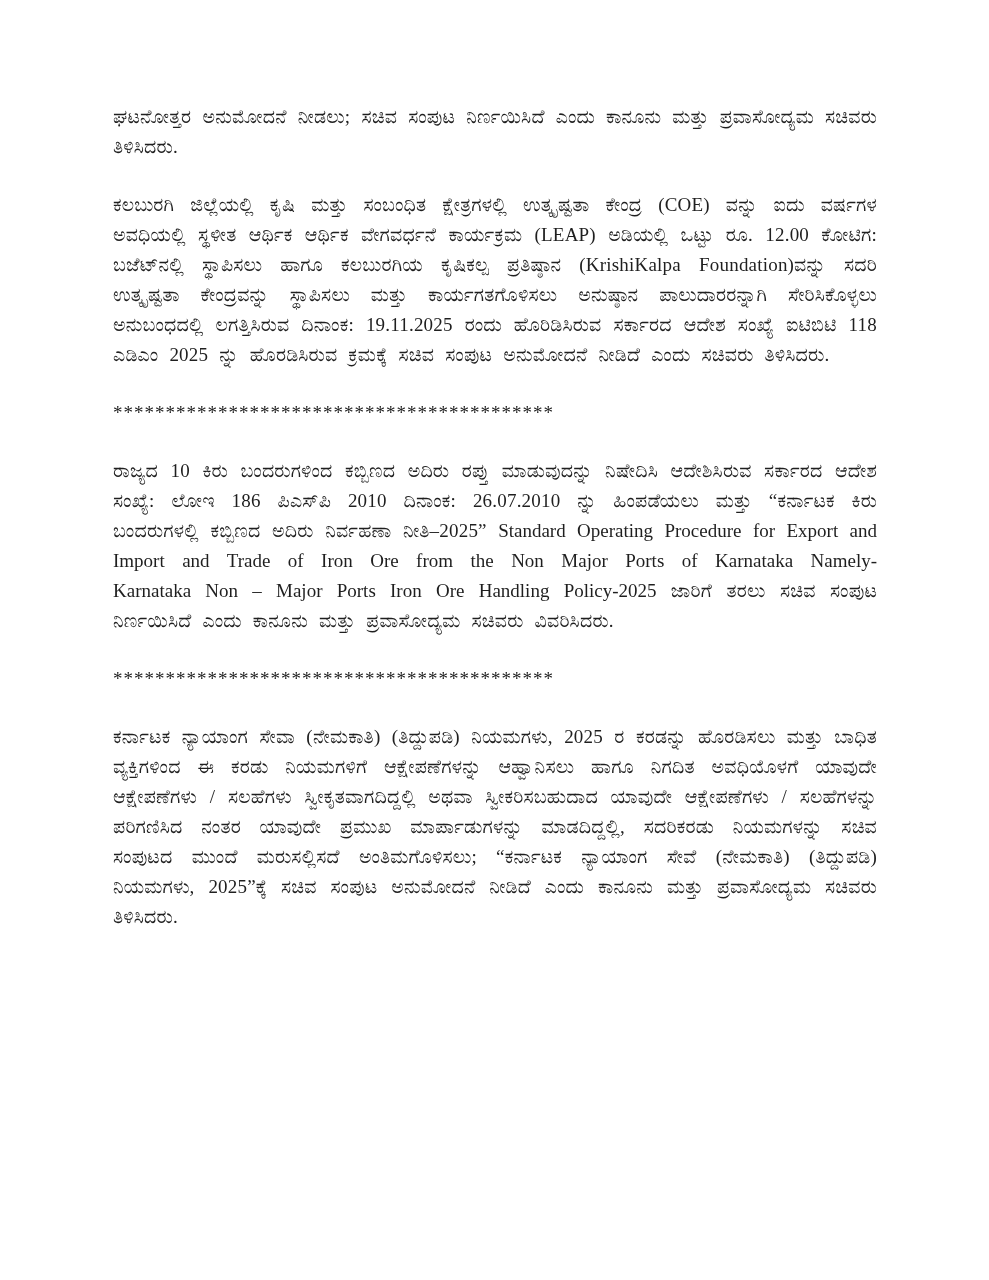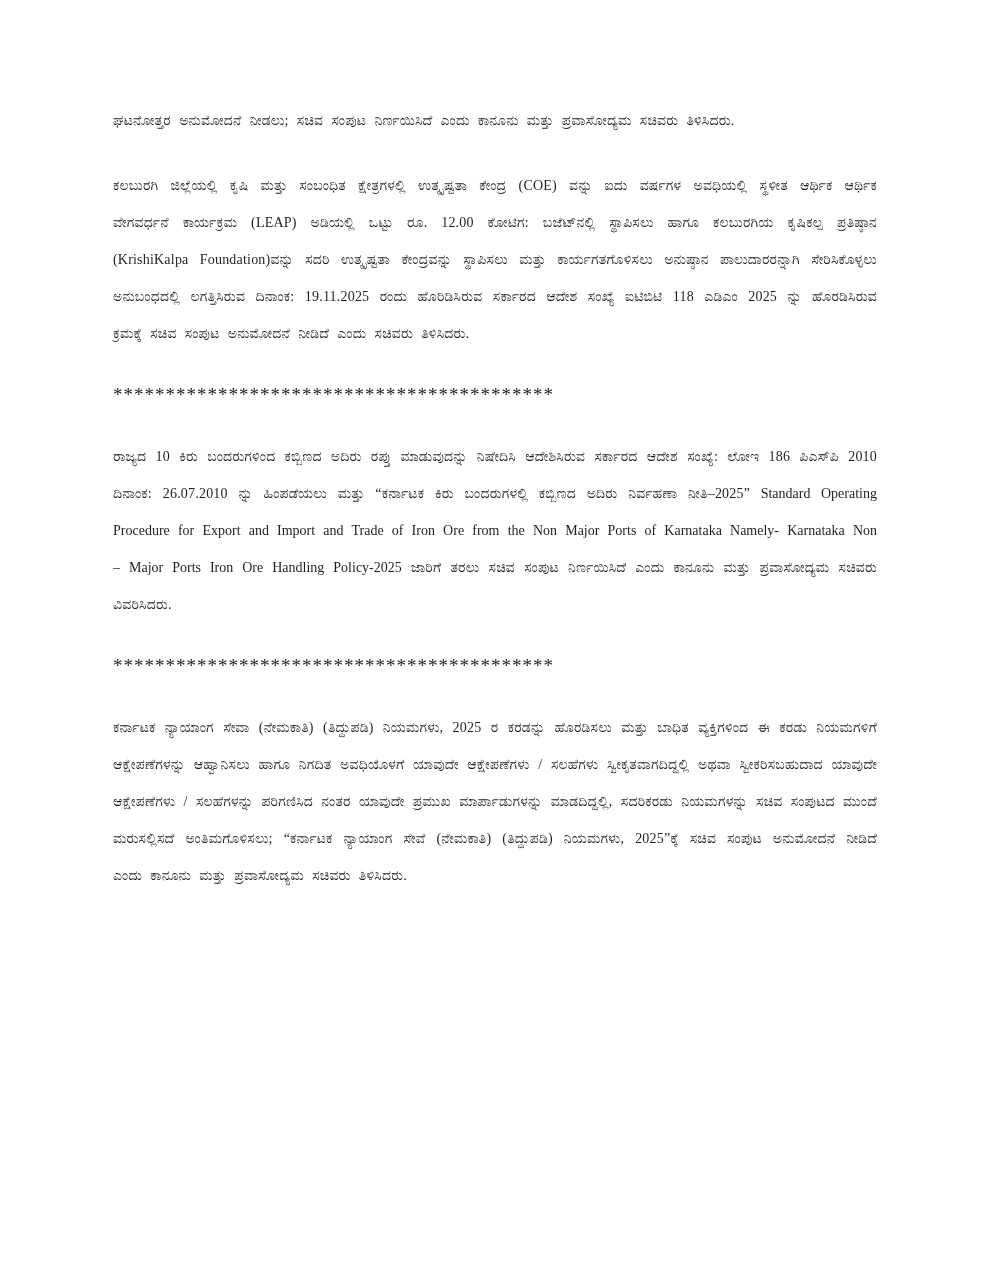--- a/index.html
+++ b/index.html
@@ -16,22 +16,22 @@
   }
   .page {
     box-sizing: border-box;
     width: 989px;
     min-height: 1280px;
     padding: 102px 112px 60px 113px;
     background: #ffffff;
   }
   .doc p.para {
     margin: 0 0 28px 0;
-    font-size: 14px;
-    line-height: 37px;
+    font-size: 19px;
+    line-height: 30px;
     text-align: justify;
     text-justify: inter-word;
     word-spacing: 0.32em;
     letter-spacing: 0.2px;
   }
   .doc p.para span.seg-bold {
     font-weight: normal;
   }
   .doc p.para span.seg-latin {
     font-family: Liberation Serif, serif;

